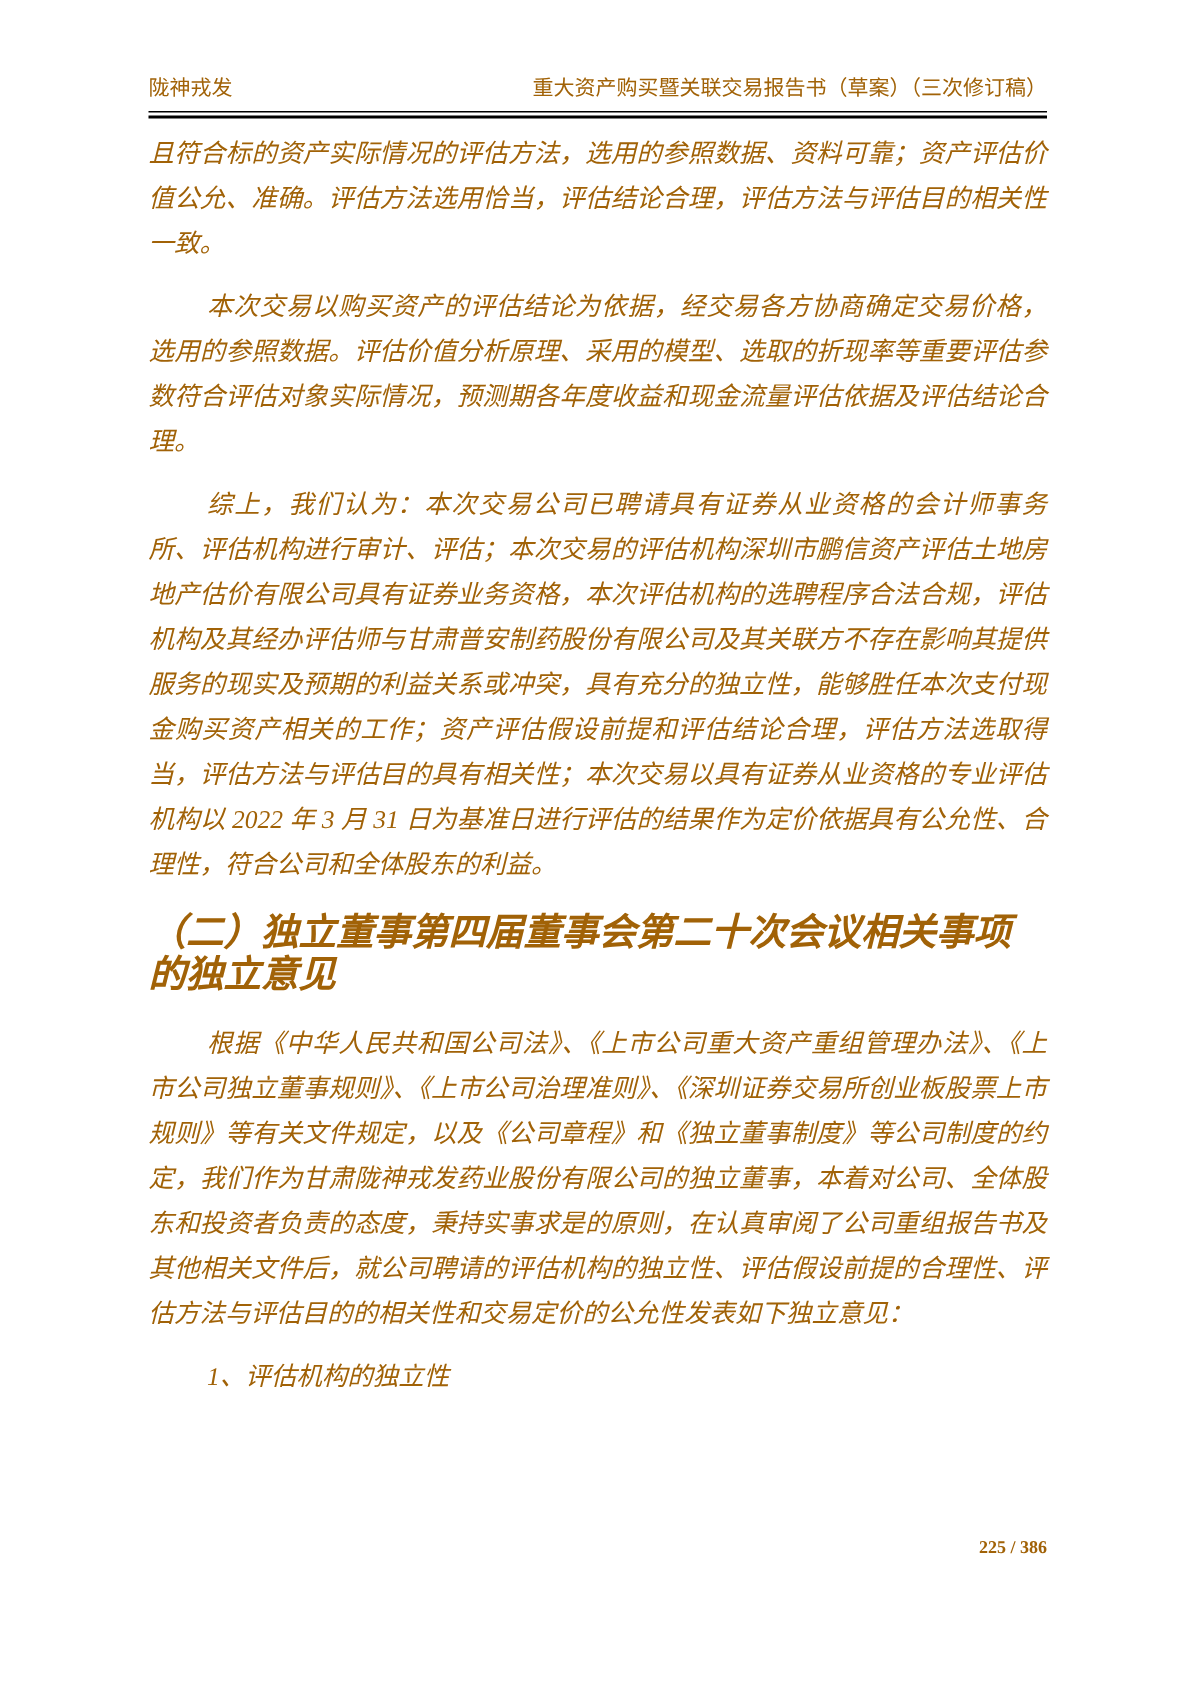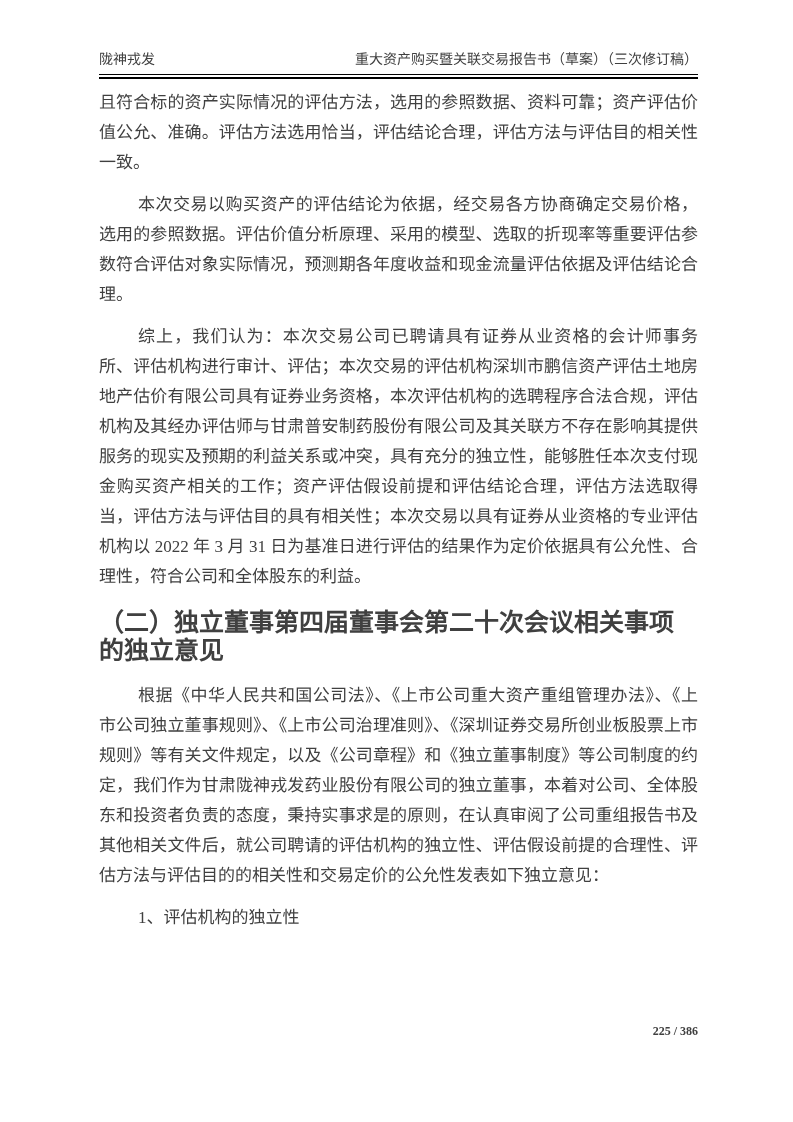--- a/index.html
+++ b/index.html
@@ -5,21 +5,21 @@
   html, body {
     margin: 0;
     padding: 0;
     background: #ffffff;
   }
   .page {
     position: relative;
     width: 793px;
     height: 1122px;
     background: #ffffff;
-    color: #404040;
+    color: #a16207;
     font-family: "Liberation Serif", "DejaVu Serif", serif;
     overflow: hidden;
   }
 
   
   .header {
     position: absolute;
     left: 99px;
     width: 599px;
     top: 50px;
@@ -46,20 +46,21 @@
   
   .content {
     position: absolute;
     left: 99px;
     width: 599px;
     top: 88px;
     font-size: 17px;
     line-height: 30px;
     text-align: justify;
     text-justify: inter-character;
+    font-style: italic;
   }
   .content p {
     margin: 0 0 12px 0;
     text-indent: 39px;
   }
   .content p.no-indent {
     text-indent: 0;
   }
   .section-heading {
     font-family: "Liberation Sans", "DejaVu Sans", sans-serif;

